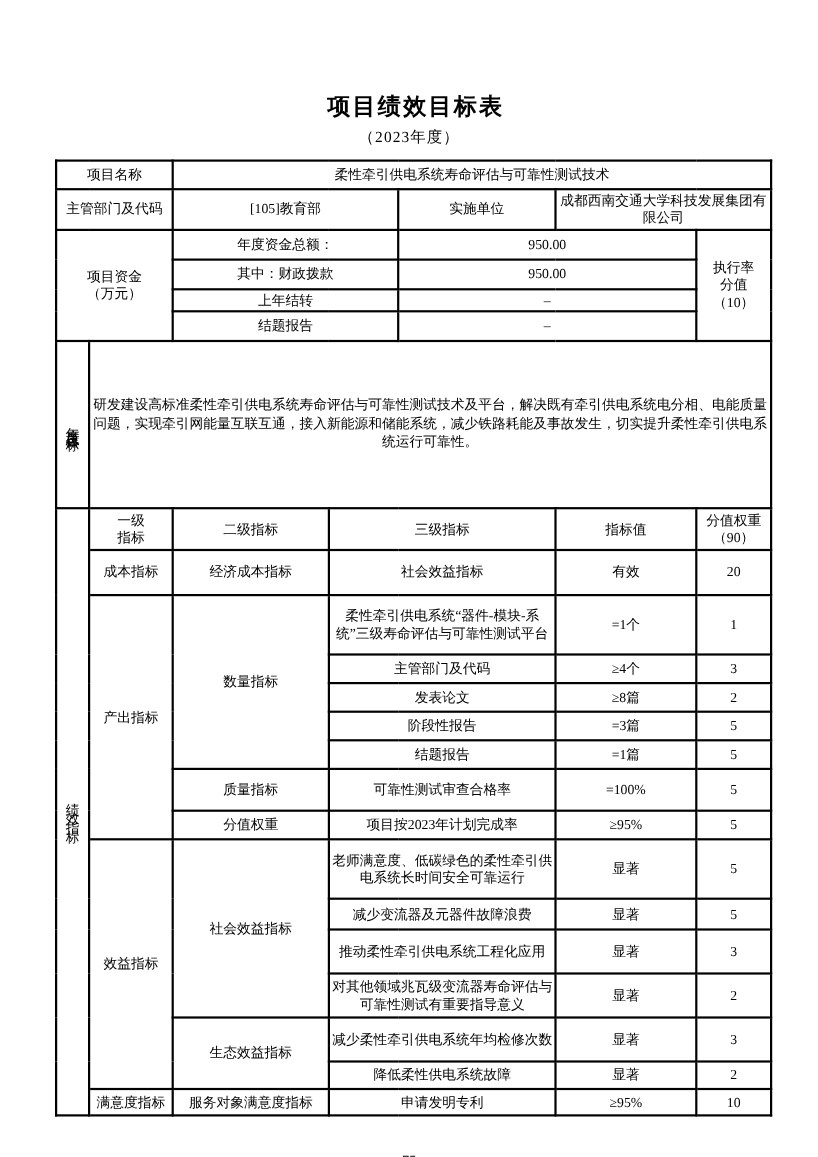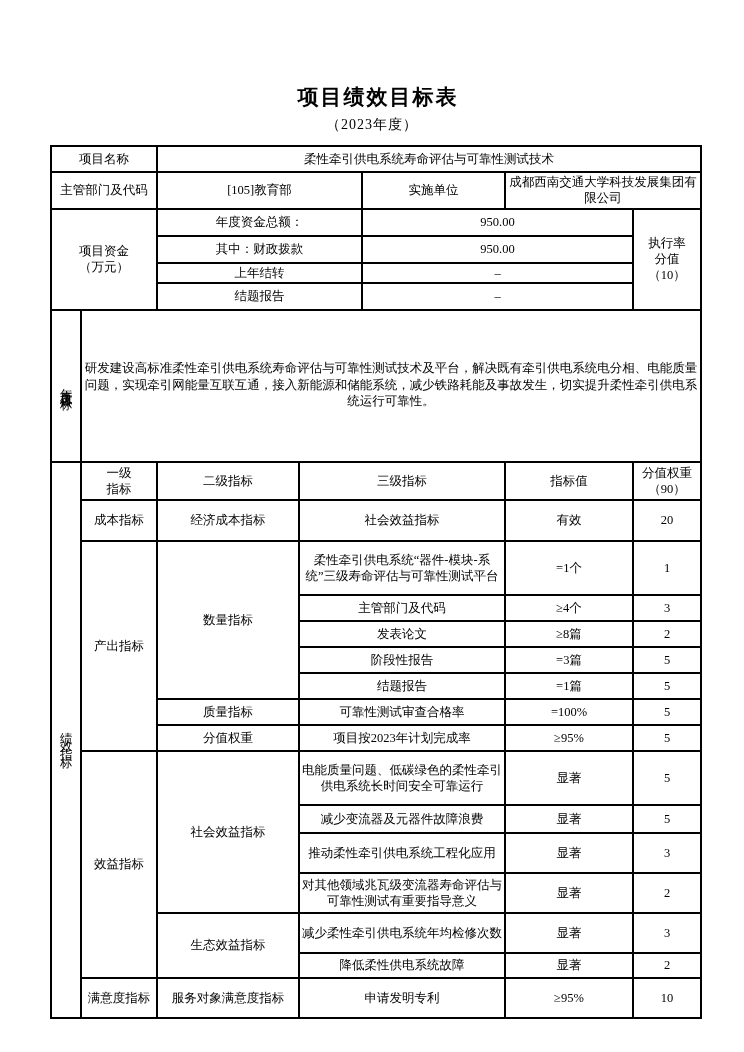--- a/index.html
+++ b/index.html
@@ -135,37 +135,37 @@
     <td colspan="2" class="left">阶段性报告</td>
     <td>=3篇</td>
     <td>5</td>
   </tr>
   <tr style="height:26px">
     <td colspan="2" class="left">结题报告</td>
     <td>=1篇</td>
     <td>5</td>
   </tr>
 
-  <tr style="height:26px">
+  <tr style="height:38px">
     <td>质量指标</td>
     <td colspan="2" class="left">可靠性测试审查合格率</td>
     <td>=100%</td>
     <td>5</td>
   </tr>
   <tr style="height:26px">
     <td>分值权重</td>
     <td colspan="2" class="left">项目按2023年计划完成率</td>
     <td>≥95%</td>
     <td>5</td>
   </tr>
 
   <tr style="height:54px">
     <td rowspan="6">效益指标</td>
     <td rowspan="4">社会效益指标</td>
-    <td colspan="2" class="left">电能质量问题、低碳绿色的柔性牵引供电系统长时间安全可靠运行</td>
+    <td colspan="2" class="left">老师满意度、低碳绿色的柔性牵引供电系统长时间安全可靠运行</td>
     <td>显著</td>
     <td>5</td>
   </tr>
   <tr style="height:28px">
     <td colspan="2" class="left">减少变流器及元器件故障浪费</td>
     <td>显著</td>
     <td>5</td>
   </tr>
   <tr style="height:40px">
     <td colspan="2" class="left">推动柔性牵引供电系统工程化应用</td>
@@ -183,21 +183,21 @@
     <td colspan="2" class="left">减少柔性牵引供电系统年均检修次数</td>
     <td>显著</td>
     <td>3</td>
   </tr>
   <tr style="height:25px">
     <td colspan="2" class="left">降低柔性供电系统故障</td>
     <td>显著</td>
     <td>2</td>
   </tr>
 
-  <tr style="height:40px">
+  <tr style="height:24px">
     <td>满意度指标</td>
     <td>服务对象满意度指标</td>
     <td colspan="2" class="left">申请发明专利</td>
     <td>≥95%</td>
     <td>10</td>
   </tr>
 </tbody>
   </table>
 
 <div class="footer">75</div>

